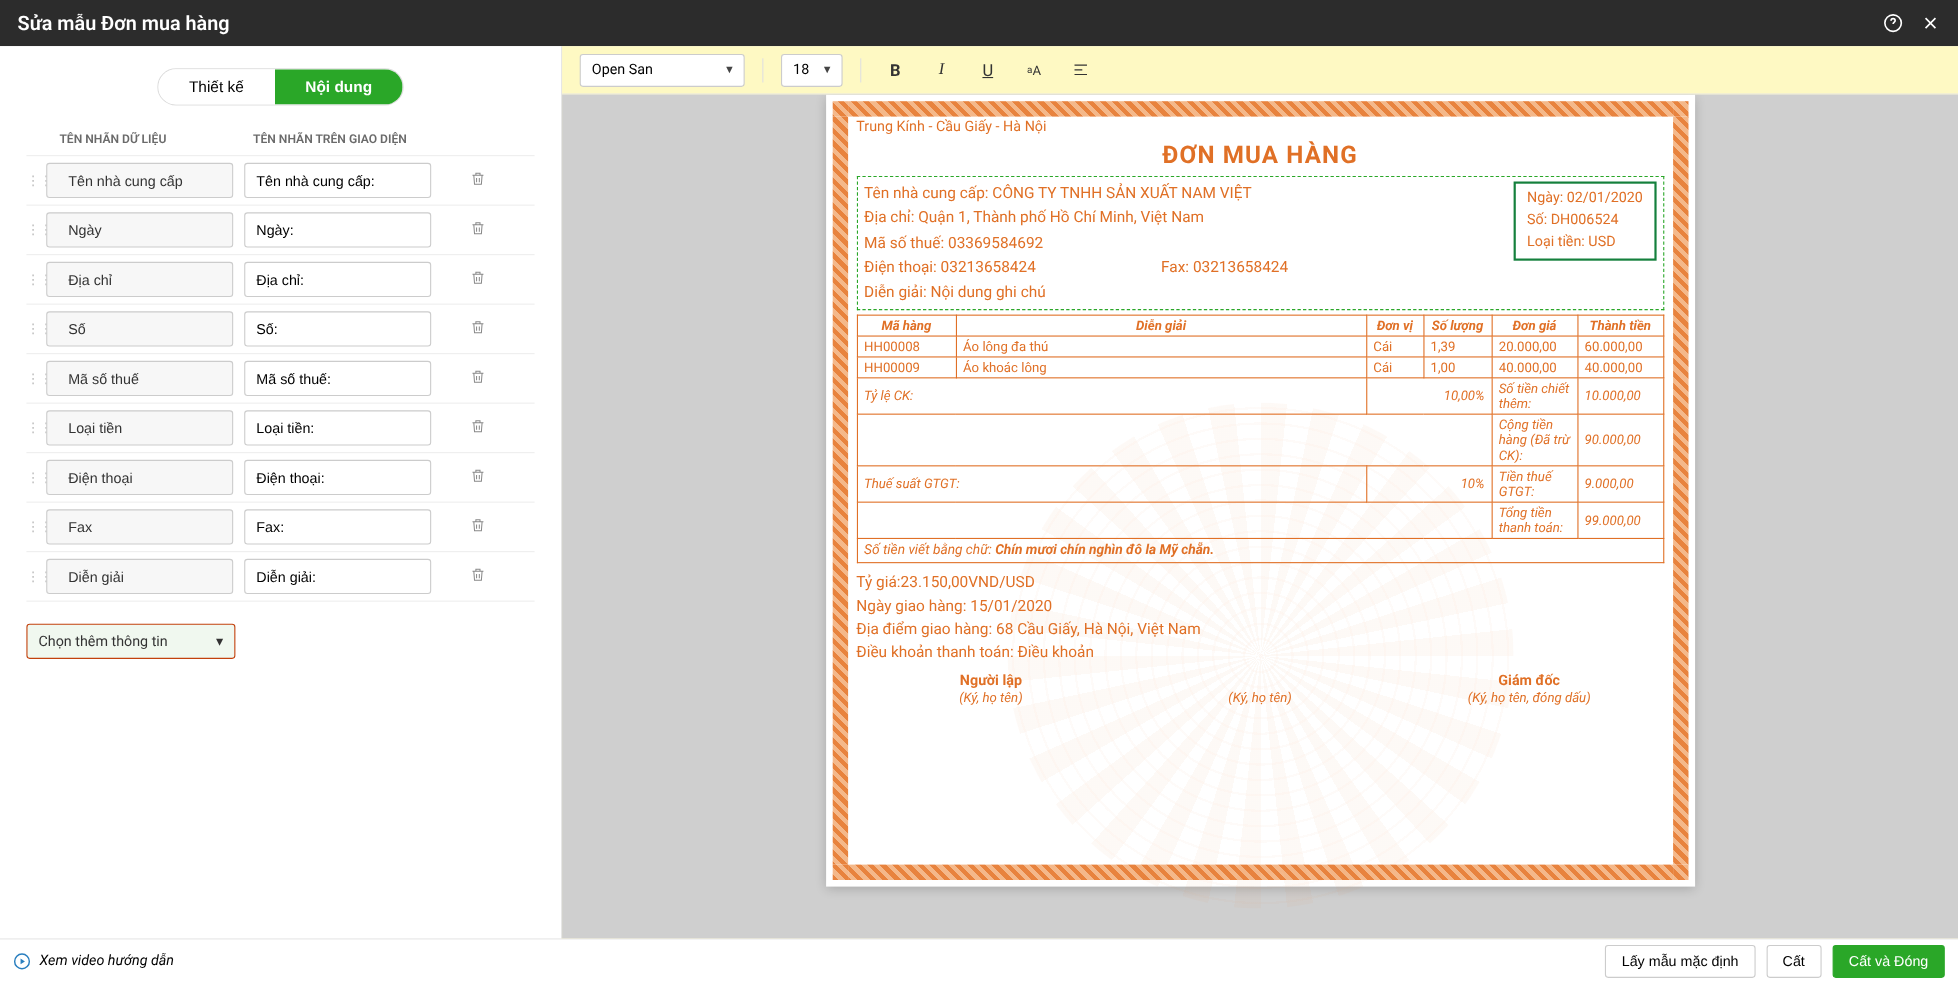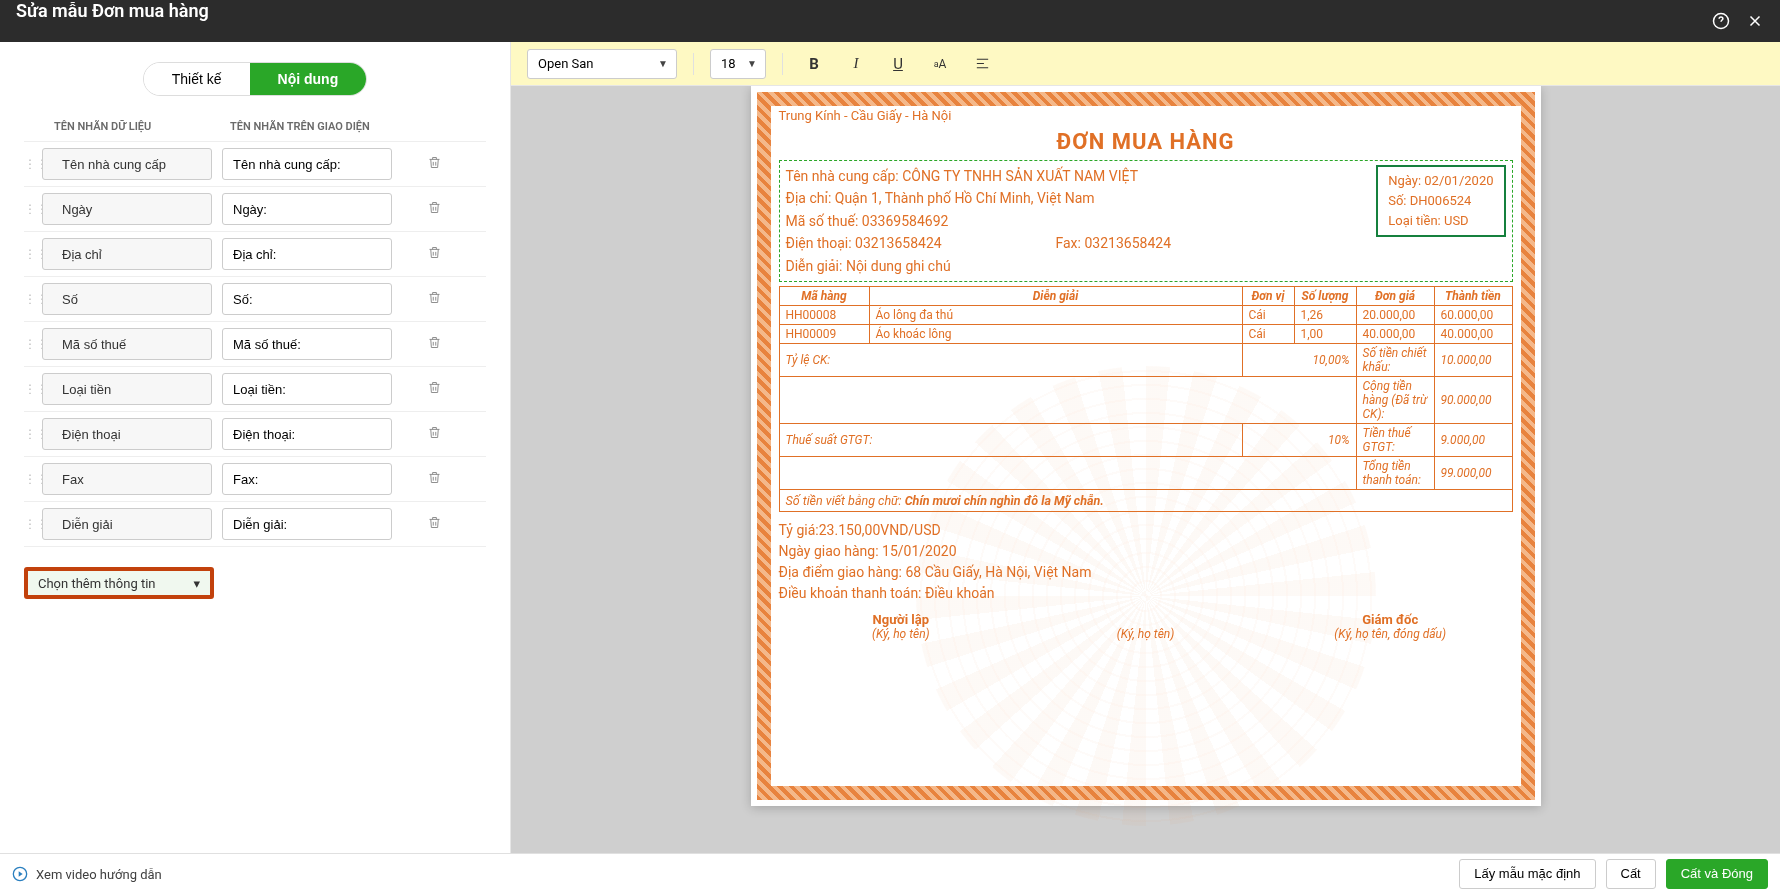--- a/index.html
+++ b/index.html
@@ -3,20 +3,21 @@
 <meta charset="utf-8">
 <style>
 * { margin: 0; padding: 0; box-sizing: border-box; }
 body { font-family: -apple-system, BlinkMacSystemFont, "Segoe UI", Roboto, sans-serif; font-size: 13px; background: #fff; overflow: hidden; }
 
 .header {
   background: #2c2c2c;
   color: #fff;
   height: 42px;
   display: flex;
+  align-items: center;
   justify-content: space-between;
   padding: 0 16px;
 }
 .header-title { font-size: 18px; font-weight: 600; }
 .header-actions { display: flex; gap: 16px; align-items: center; }
 .header-icon { cursor: pointer; font-size: 18px; color: #fff; display:flex; align-items:center; justify-content:center; }
 .header-icon svg { width: 18px; height: 18px; stroke: #fff; fill:none; stroke-width:2; }
 
 .main { display: flex; height: calc(100vh - 42px - 40px); }
 
@@ -89,21 +90,21 @@
   cursor: pointer;
   text-align: center;
   margin-left: 22px;
 }
 .del-icon svg { width: 15px; height: 15px; stroke:#888; fill:none; stroke-width:1.5;}
 
 .add-select-wrap { margin-top: 20px; }
 .add-select {
   width: 190px;
   height: 32px;
-  border: 4px solid #c2410c;
+  border: 1px solid #c2410c;
   background: #f0f8ef;
   border-radius: 3px;
   padding: 0 10px;
   display: flex;
   align-items: center;
   justify-content: space-between;
   color: #333;
   cursor: pointer;
 }
 
@@ -243,21 +244,21 @@
 
 .footer {
   height: 40px;
   border-top: 1px solid #e0e0e0;
   display: flex;
   align-items: center;
   justify-content: space-between;
   padding: 0 12px;
   background: #fff;
 }
-.footer-left { display: flex; align-items: flex-end; gap: 8px; color: #404040; cursor: pointer; }
+.footer-left { display: flex; align-items: center; gap: 8px; color: #000000; cursor: pointer; font-style: italic; }
 .footer-left svg { width:16px; height:16px; stroke:#2a7fbf; fill:none; stroke-width:2;}
 .footer-right { display: flex; gap: 10px; }
 .btn {
   height: 30px;
   padding: 0 14px;
   border: 1px solid #ccc;
   background: #fff;
   border-radius: 3px;
   cursor: pointer;
   font-size: 13px;
@@ -437,38 +438,38 @@
                 <th class="c-qty">Số lượng</th>
                 <th class="c-price">Đơn giá</th>
                 <th class="c-amt">Thành tiền</th>
               </tr>
             </thead>
             <tbody id="items-body">
                 <tr>
                   <td>HH00008</td>
                   <td>Áo lông đa thú</td>
                   <td>Cái</td>
-                  <td class="num">1,26</td>
+                  <td class="num">1,39</td>
                   <td class="num">20.000,00</td>
                   <td class="num">60.000,00</td>
                 </tr>
                 <tr>
                   <td>HH00009</td>
                   <td>Áo khoác lông</td>
                   <td>Cái</td>
                   <td class="num">1,00</td>
                   <td class="num">40.000,00</td>
                   <td class="num">40.000,00</td>
                 </tr>
               </tbody>
             <tbody>
               <tr class="sumrow">
                 <td colspan="2"><span>Tỷ lệ CK:</span></td>
                 <td colspan="2" class="pct"><span>10,00%</span></td>
-                <td><span>Số tiền chiết khấu:</span></td>
+                <td><span>Số tiền chiết thêm:</span></td>
                 <td class="num"><span>10.000,00</span></td>
               </tr>
               <tr class="sumrow">
                 <td colspan="4"></td>
                 <td><span>Cộng tiền hàng (Đã trừ CK):</span></td>
                 <td class="num"><span>90.000,00</span></td>
               </tr>
               <tr class="sumrow">
                 <td colspan="2"><span>Thuế suất GTGT:</span></td>
                 <td colspan="2" class="pct"><span>10%</span></td>

